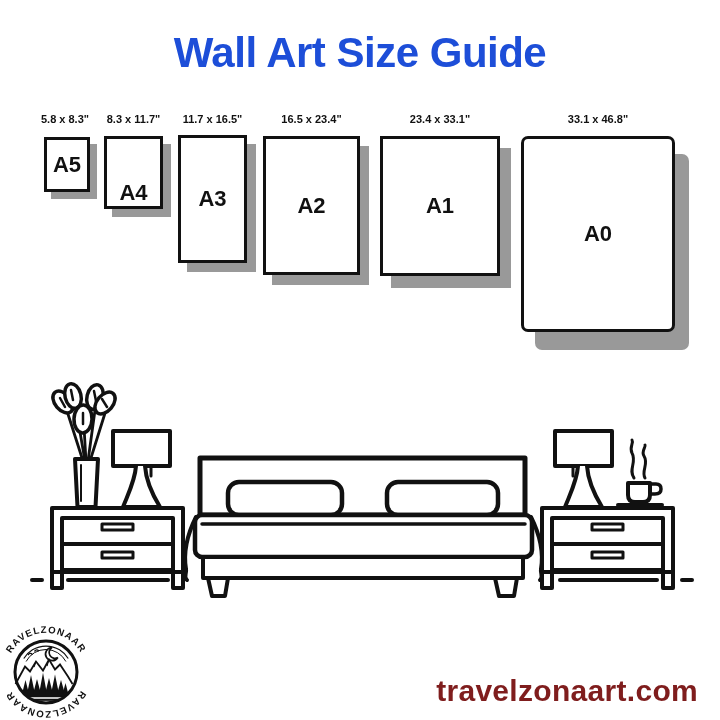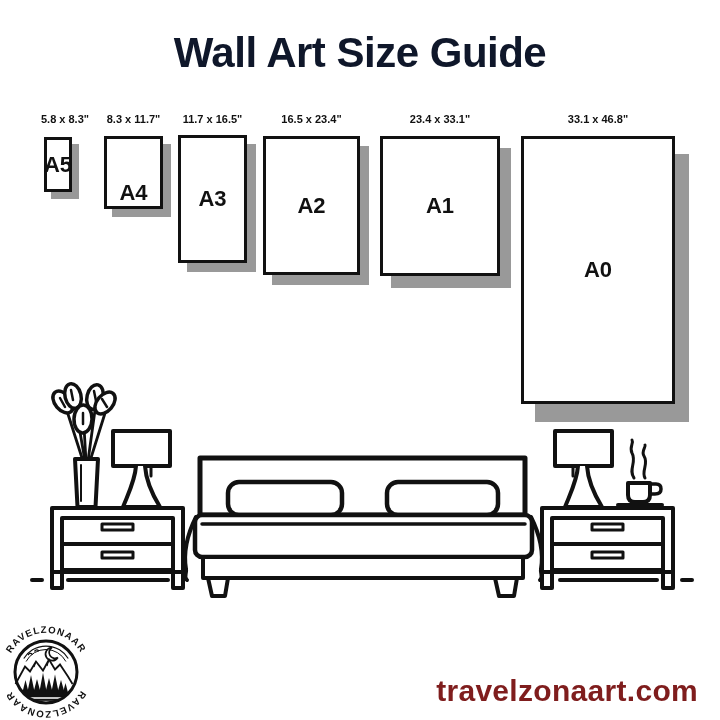--- a/index.html
+++ b/index.html
@@ -2,21 +2,21 @@
 <html><head>
 <meta charset="utf-8">
 <style>
   html,body{margin:0;padding:0;background:#ffffff;}
   #poster{
     position:relative;width:720px;height:720px;background:#ffffff;
     overflow:hidden;font-family:"Liberation Sans",sans-serif;color:#111;
   }
   .title{
     position:absolute;top:29px;left:0;width:720px;text-align:center;
-    font-size:42px;font-weight:700;letter-spacing:-0.5px;color:#0f172a;
+    font-size:42px;font-weight:700;letter-spacing:-0.5px;color:#1d4ed8;
     font-family:"Liberation Sans",sans-serif;
   }
   .paper{
     position:absolute;background:#ffffff;border:3.5px solid #111;
     box-sizing:border-box;display:flex;align-items:center;justify-content:center;
   }
   .paper-letter{
     font-size:22px;font-weight:700;color:#111;letter-spacing:0;
     font-family:"Liberation Sans",sans-serif;
   }
@@ -39,41 +39,41 @@
   }
 </style>
 </head>
 <body>
 
 <div id="poster">
 
   <div class="title">Wall Art Size Guide</div>
 
   <div id="papers-layer">
-      <div class="paper" style="left: 44px; top: 137px; width: 28px; height: 55px; box-shadow: rgb(153, 153, 153) 7px 7px 0px;">
+      <div class="paper" style="left: 44px; top: 137px; width: 46px; height: 55px; box-shadow: rgb(153, 153, 153) 7px 7px 0px;">
         <div class="paper-letter">A5</div>
       </div>
       <div class="paper-dims" style="left: 65px;">5.8 x 8.3"</div>
       <div class="paper" style="left: 104px; top: 136px; width: 59px; height: 73px; box-shadow: rgb(153, 153, 153) 8px 8px 0px; align-items: flex-end;">
         <div class="paper-letter">A4</div>
       </div>
       <div class="paper-dims" style="left: 133.5px;">8.3 x 11.7"</div>
       <div class="paper" style="left: 178px; top: 135px; width: 69px; height: 128px; box-shadow: rgb(153, 153, 153) 9px 9px 0px;">
         <div class="paper-letter">A3</div>
       </div>
       <div class="paper-dims" style="left: 212.5px;">11.7 x 16.5"</div>
       <div class="paper" style="left: 263px; top: 136px; width: 97px; height: 139px; box-shadow: rgb(153, 153, 153) 9px 10px 0px;">
         <div class="paper-letter">A2</div>
       </div>
       <div class="paper-dims" style="left: 311.5px;">16.5 x 23.4"</div>
       <div class="paper" style="left: 380px; top: 136px; width: 120px; height: 140px; box-shadow: rgb(153, 153, 153) 11px 12px 0px;">
         <div class="paper-letter">A1</div>
       </div>
       <div class="paper-dims" style="left: 440px;">23.4 x 33.1"</div>
-      <div class="paper" style="left: 521px; top: 136px; width: 154px; height: 268px; box-shadow: rgb(153, 153, 153) 14px 18px 0px;">
+      <div class="paper" style="left: 521px; top: 136px; width: 154px; height: 196px; box-shadow: rgb(153, 153, 153) 14px 18px 0px; border-radius: 7px;">
         <div class="paper-letter">A0</div>
       </div>
       <div class="paper-dims" style="left: 598px;">33.1 x 46.8"</div>
     </div>
 
   <svg id="scene" width="670" height="215" viewBox="0 0 670 215">
     <g stroke="#111" stroke-width="4" fill="none" stroke-linecap="round" stroke-linejoin="round">
 
       <g>
         <path d="M58,78 L42,28" stroke-width="2.8"></path>

